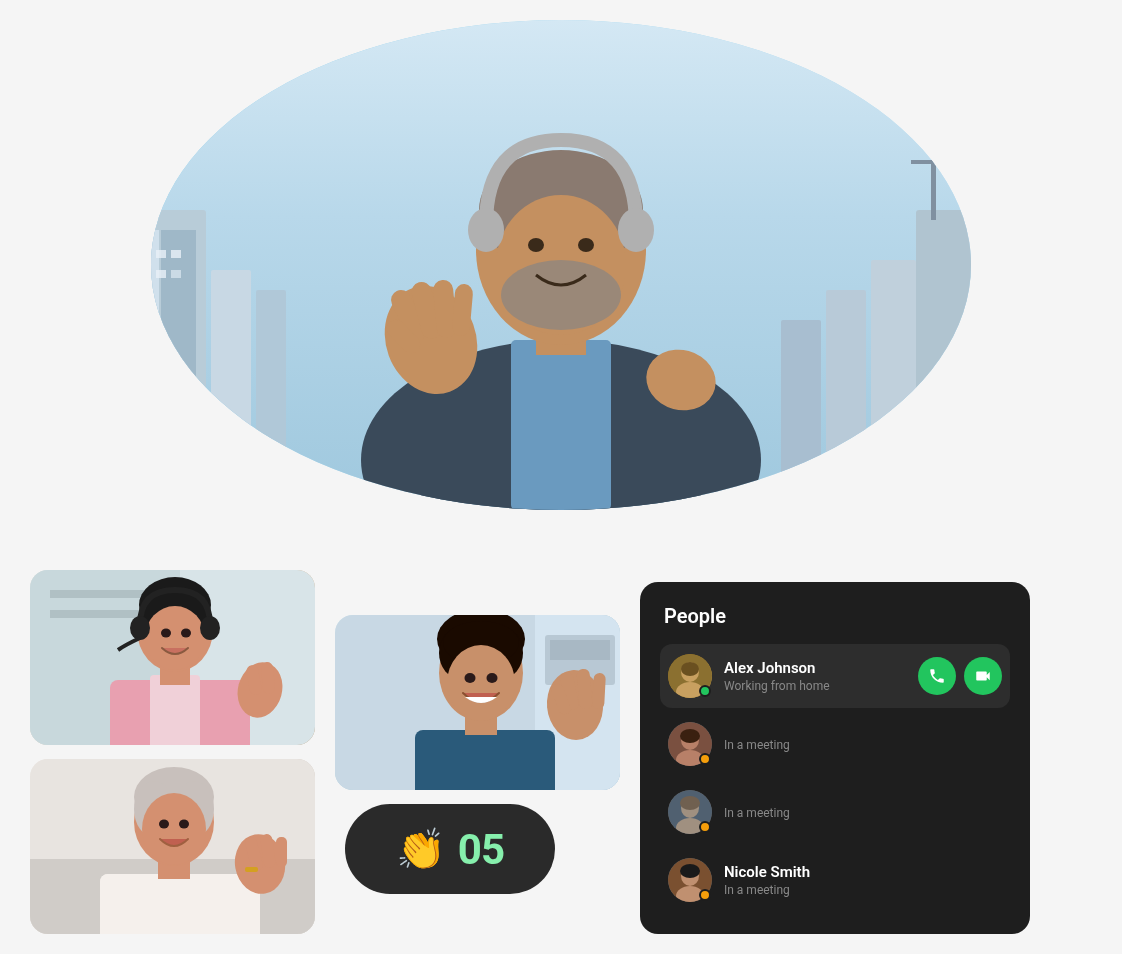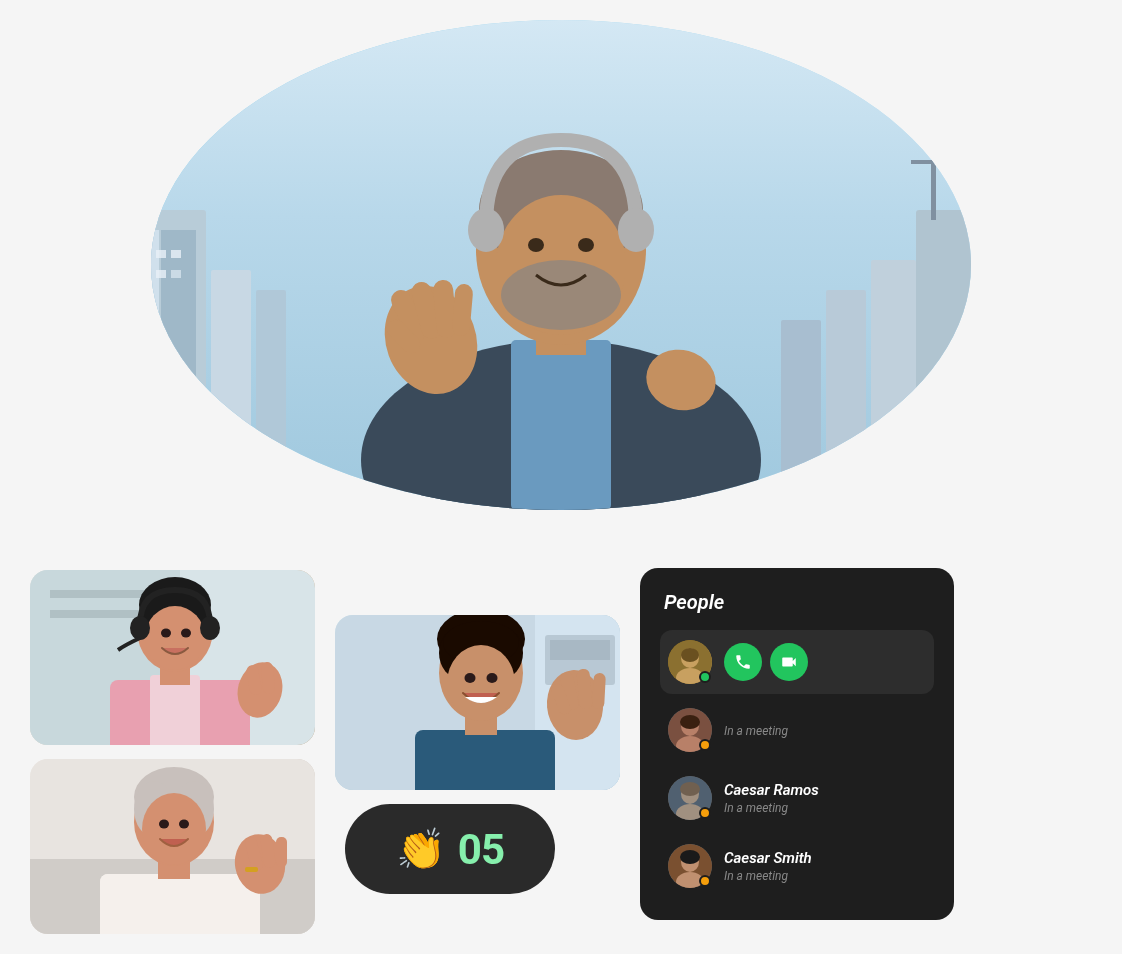--- a/index.html
+++ b/index.html
@@ -75,25 +75,24 @@
       font-weight: 700;
       color: #86efac;
       letter-spacing: -1px;
     }
 
     
     .people-panel {
       background: #1e1e1e;
       border-radius: 18px;
       padding: 22px 20px;
-      width: 314px;
+      width: 390px;
       min-height: 330px;
       flex-shrink: 0;
-      margin-bottom: 14px;
-      font-style: italic;
+      margin-bottom: 0;
     }
 
     .panel-title {
       font-size: 20px;
       font-weight: 600;
       color: #ffffff;
       margin-bottom: 16px;
       padding-left: 4px;
     }
 
@@ -421,20 +420,24 @@
           <div class="avatar-circle avatar-alex">
             <svg width="44" height="44" viewBox="0 0 44 44">
               <circle cx="22" cy="22" r="22" fill="#8B7030"></circle>
               <ellipse cx="22" cy="18" rx="9" ry="10" fill="#c8a060"></ellipse>
               <ellipse cx="22" cy="38" rx="14" ry="10" fill="#c8a060"></ellipse>
               <ellipse cx="22" cy="15" rx="9" ry="7" fill="#6a5020"></ellipse>
             </svg>
           </div>
           <div class="status-dot online"></div>
         </div>
+        <div class="person-info">
+          <div class="person-name">Alex Johnson</div>
+          <div class="person-status">Working from home</div>
+        </div>
         <div class="person-actions">
           <button class="action-btn">
             <svg width="18" height="18" viewBox="0 0 24 24" fill="white">
               <path d="M6.6 10.8c1.4 2.8 3.8 5.1 6.6 6.6l2.2-2.2c.3-.3.7-.4 1-.2 1.1.4 2.3.6 3.6.6.6 0 1 .4 1 1V20c0 .6-.4 1-1 1-9.4 0-17-7.6-17-17 0-.6.4-1 1-1h3.5c.6 0 1 .4 1 1 0 1.3.2 2.5.6 3.6.1.3 0 .7-.2 1L6.6 10.8z"></path>
             </svg>
           </button>
           <button class="action-btn">
             <svg width="18" height="18" viewBox="0 0 24 24" fill="white">
               <path d="M17 10.5V7c0-.55-.45-1-1-1H4c-.55 0-1 .45-1 1v10c0 .55.45 1 1 1h12c.55 0 1-.45 1-1v-3.5l4 4v-11l-4 4z"></path>
             </svg>
@@ -465,39 +468,38 @@
             <svg width="44" height="44" viewBox="0 0 44 44">
               <circle cx="22" cy="22" r="22" fill="#506070"></circle>
               <ellipse cx="22" cy="18" rx="9" ry="10" fill="#a09080"></ellipse>
               <ellipse cx="22" cy="38" rx="14" ry="10" fill="#a09080"></ellipse>
               <ellipse cx="22" cy="13" rx="10" ry="7" fill="#706050"></ellipse>
             </svg>
           </div>
           <div class="status-dot meeting"></div>
         </div>
         <div class="person-info">
-          <div class="person-name">Caesar Ramos</div>
           <div class="person-status">In a meeting</div>
         </div>
       </div>
 
       <div class="person-item">
         <div class="avatar-wrap">
           <div class="avatar-circle">
             <svg width="44" height="44" viewBox="0 0 44 44">
               <circle cx="22" cy="22" r="22" fill="#7a5030"></circle>
               <ellipse cx="22" cy="18" rx="9" ry="10" fill="#c09070"></ellipse>
               <ellipse cx="22" cy="38" rx="14" ry="10" fill="#c09070"></ellipse>
               <ellipse cx="22" cy="13" rx="10" ry="7" fill="#1a1a1a"></ellipse>
             </svg>
           </div>
           <div class="status-dot meeting"></div>
         </div>
         <div class="person-info">
-          <div class="person-name">Caesar Smith</div>
+          <div class="person-name">Nicole Smith</div>
           <div class="person-status">In a meeting</div>
         </div>
       </div>
 
     </div>
   </div>
 
 </div>
 
 </body></html>

